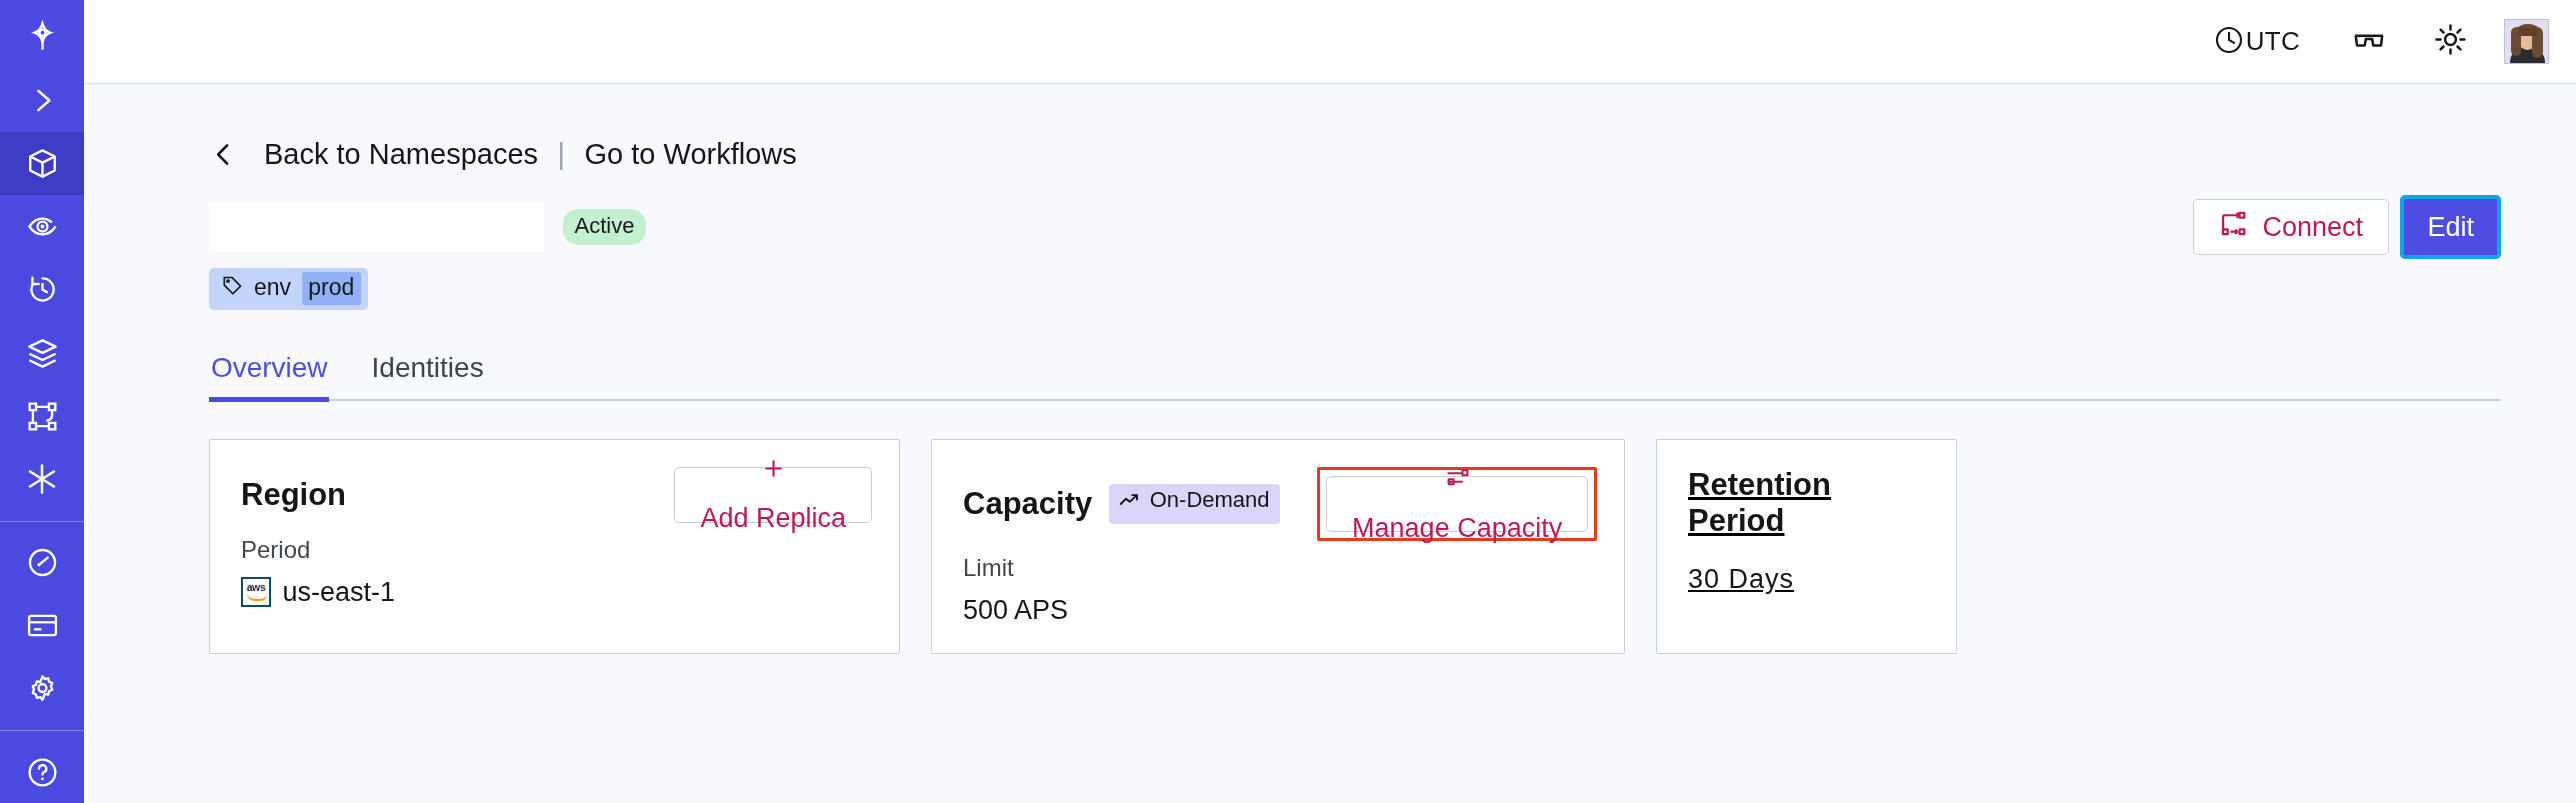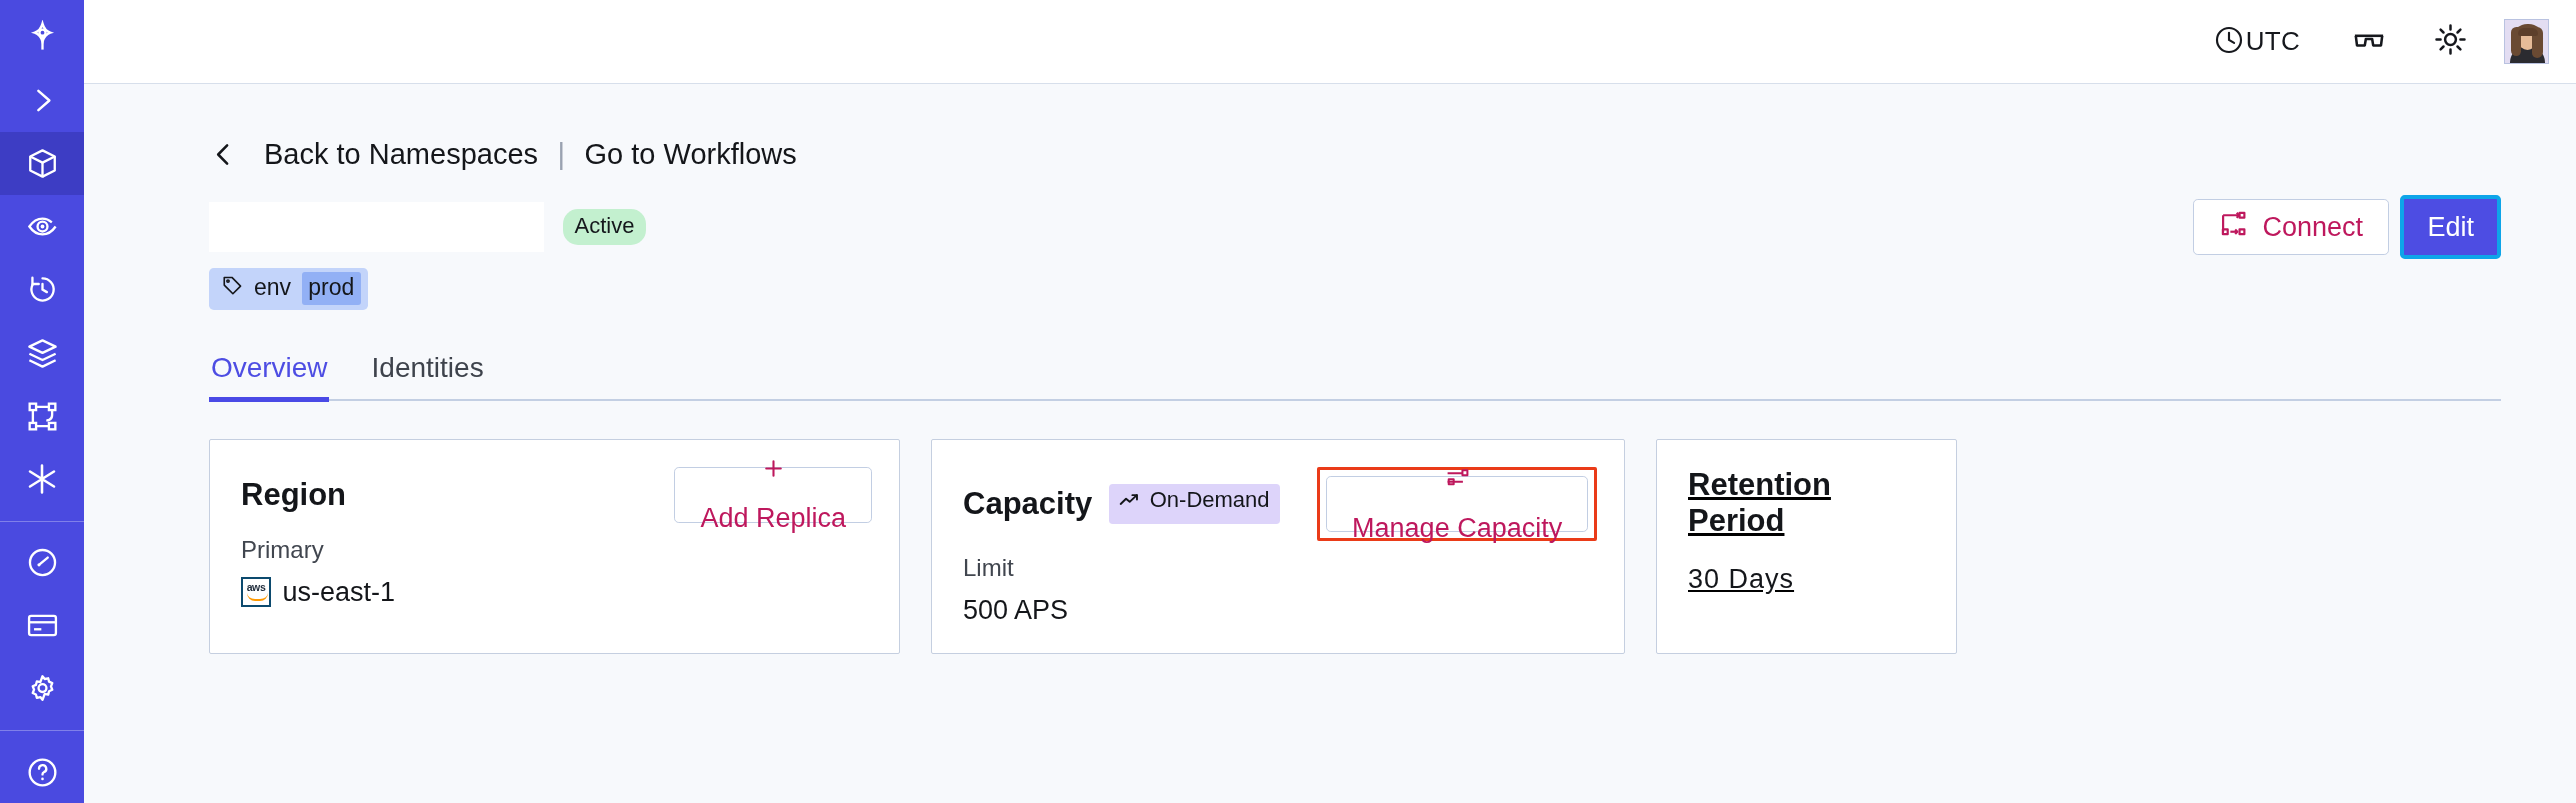--- a/index.html
+++ b/index.html
@@ -550,21 +550,21 @@
             <span class="card-title">Region</span>
             <button class="btn btn-outline">
               <span>
                 <svg width="25" height="25" viewBox="0 0 24 24" fill="none" stroke="currentColor" stroke-width="2" stroke-linecap="round">
                   <path d="M12 5v14M5 12h14"></path>
                 </svg>
               </span>
               <span>Add Replica</span>
             </button>
           </div>
-          <div class="card-label">Primary</div>
+          <div class="card-label">Period</div>
           <div class="card-value">
             <span class="aws-logo">
               <span class="aws-txt">aws</span>
               <span class="smile"></span>
             </span>
             <span>us-east-1</span>
           </div>
         </section>
 
         <section class="card card-b">

